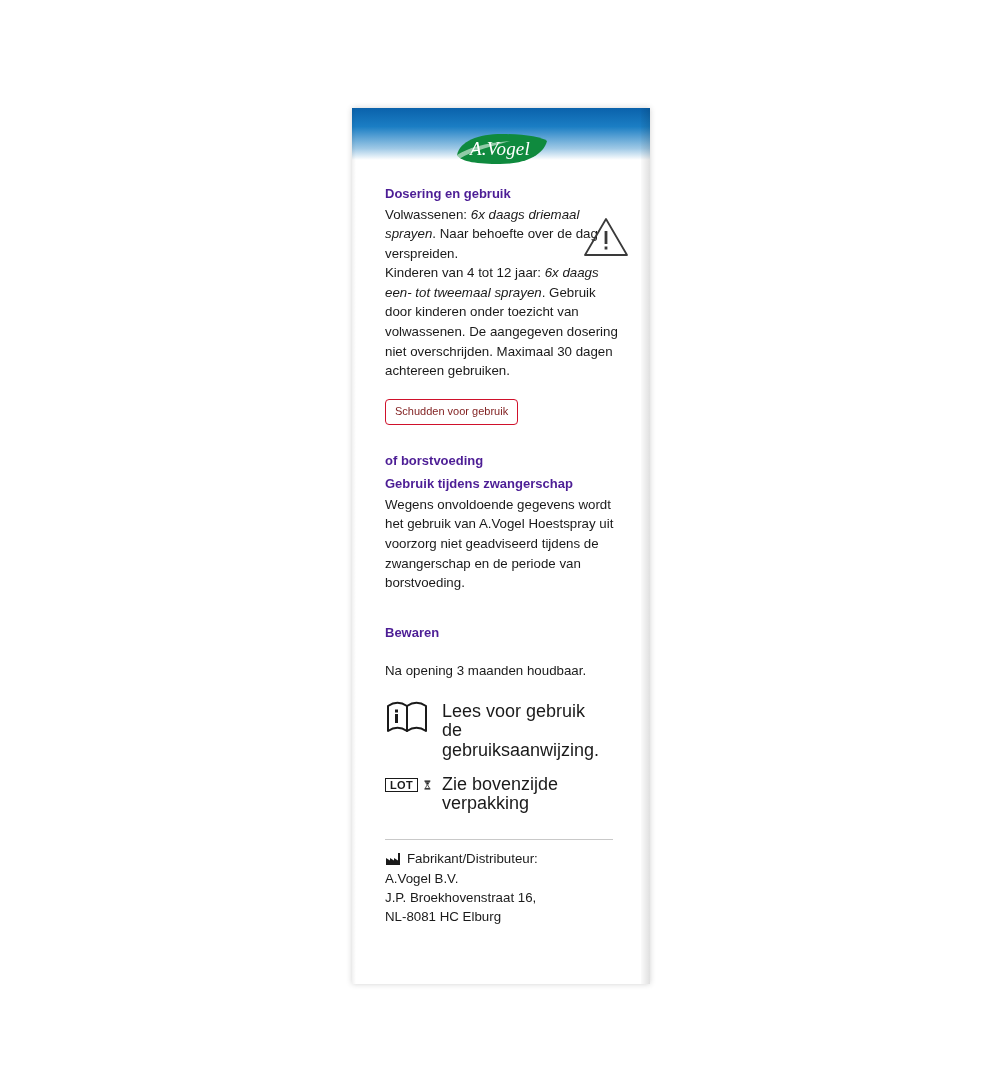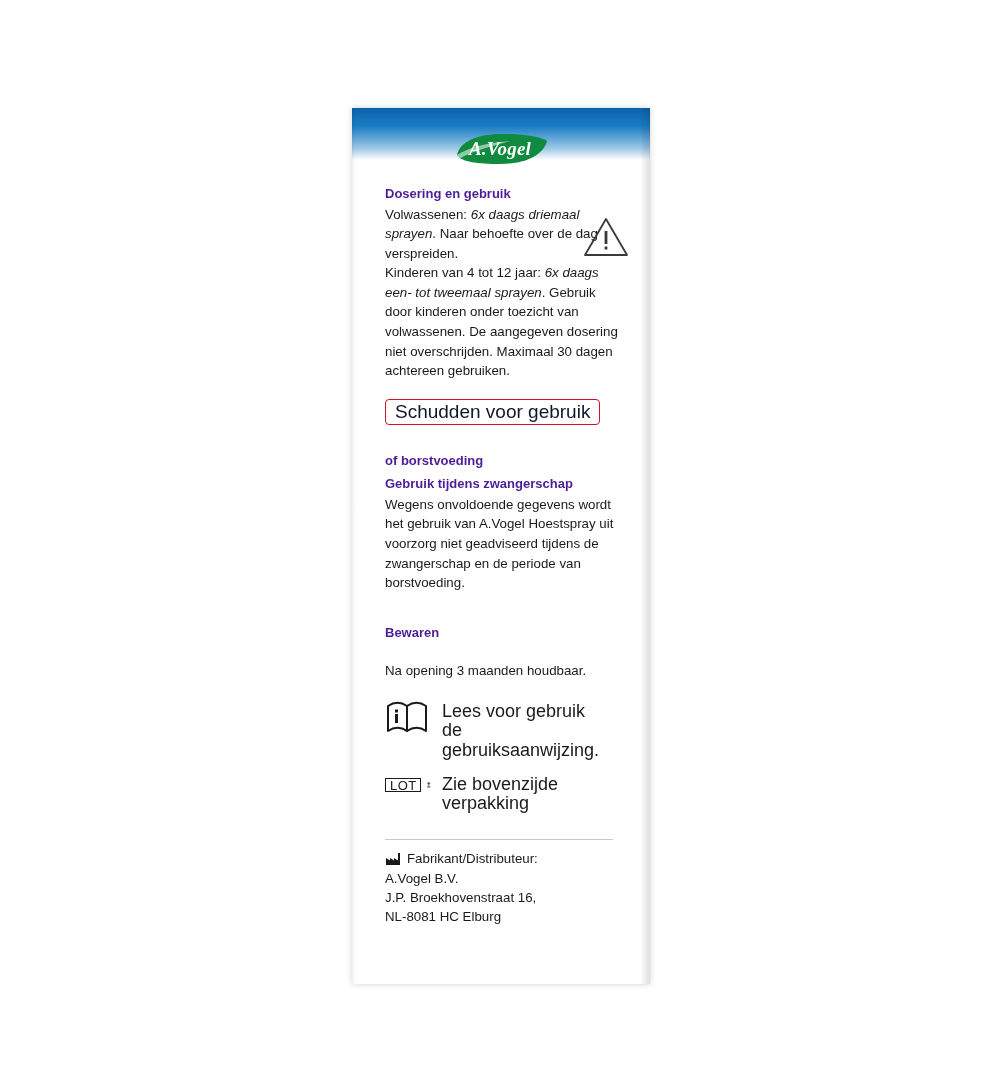--- a/index.html
+++ b/index.html
@@ -74,21 +74,20 @@
     width: 100px;
     height: 34px;
     display: flex;
     align-items: center;
     justify-content: center;
     color: #ffffff;
     font-family: "Liberation Serif", serif;
     font-style: italic;
     font-size: 19px;
     letter-spacing: 0.2px;
-    font-weight: bold;
   }
 
   
   .content {
     position: absolute;
     left: 33px;
     top: 72px;
     width: 238px;
     color: #1a1a1a;
     font-size: 13.3px;
@@ -123,23 +122,23 @@
   .spacer-20 { height: 20px; }
   .spacer-22 { height: 22px; }
   .spacer-26 { height: 26px; }
 
   
   .shake-box {
     display: inline-block;
     border: 1.4px solid #d0112b;
     border-radius: 4px;
     padding: 3px 9px 4px 9px;
-    font-size: 19px;
+    font-size: 11px;
     line-height: 17px;
-    color: #0f172a;
+    color: #7f1d1d;
     background: #ffffff;
   }
 
   
   .sym-row {
     display: flex;
     align-items: flex-start;
     gap: 11px;
   }
   .sym-icon {
@@ -162,25 +161,25 @@
   }
   .lot-icons {
     flex: 0 0 auto;
     width: 46px;
     display: flex;
     align-items: center;
     gap: 6px;
   }
   .lot-chip {
     border: 1.3px solid #1a1a1a;
-    font-size: 13px;
+    font-size: 11px;
     letter-spacing: 0.4px;
     padding: 2px 4px 1px 4px;
     line-height: 9px;
-    font-weight: normal;
+    font-weight: bold;
   }
 
   
   .divider {
     border-top: 1px solid #c9c9c9;
     margin: 0 0 9px 0;
     width: 228px;
   }
   .manu-line1 {
     display: flex;

